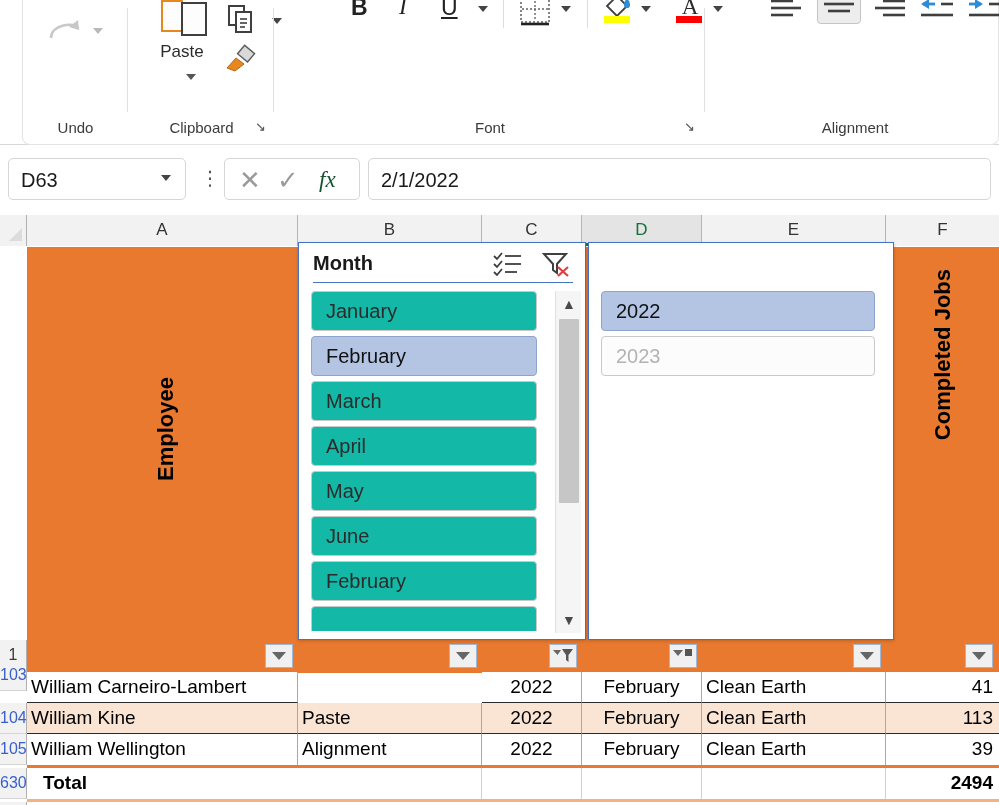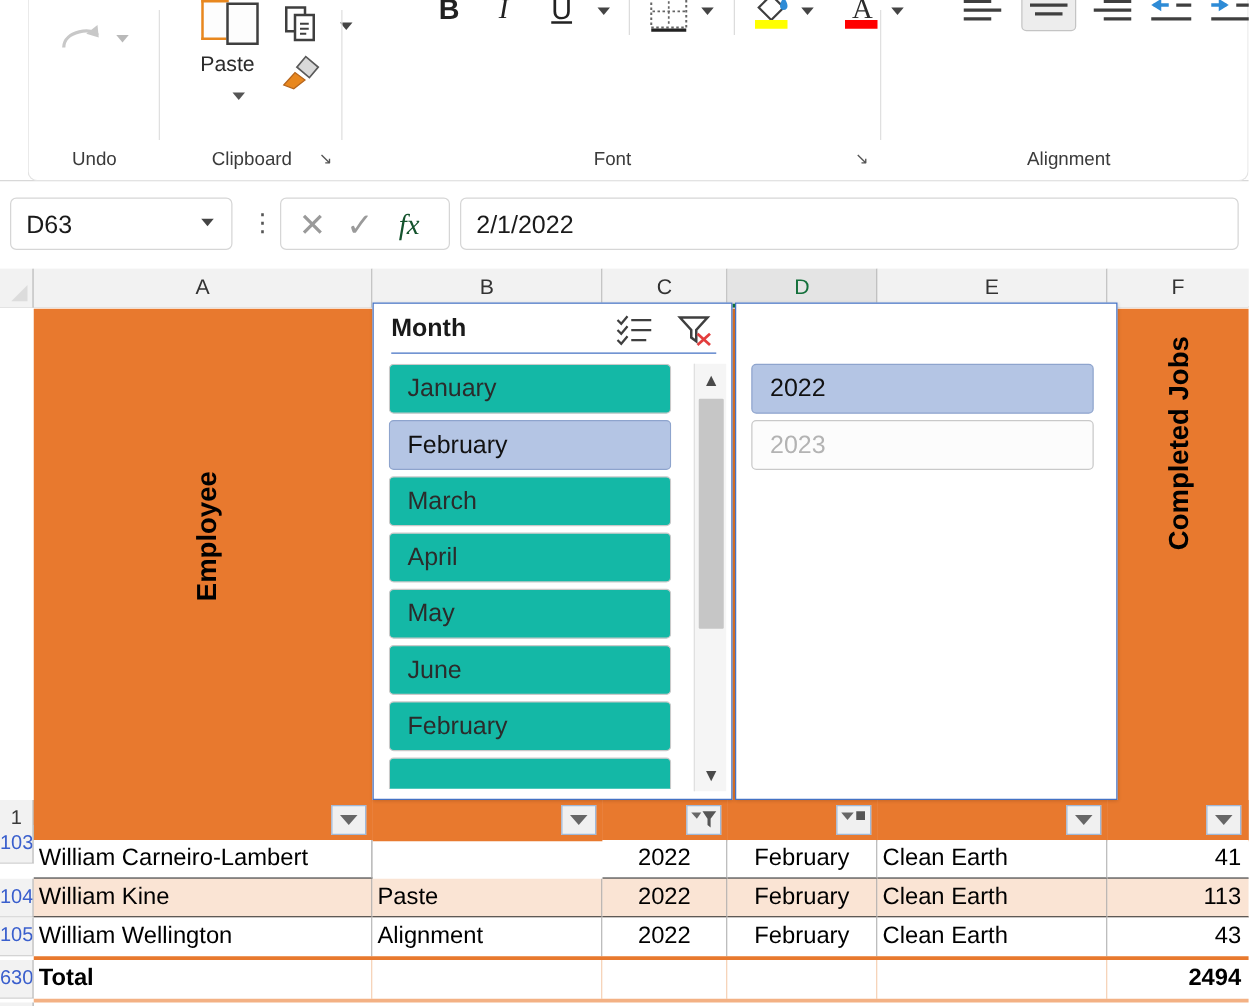--- a/index.html
+++ b/index.html
@@ -502,28 +502,28 @@
       <div class="tcell band num" style="left:859px;width:113px;border-right:none;">113</div>
     </div>
 
     <div class="rowhdr" style="top:519px;height:31px;line-height:30px;">105</div>
     <div class="trow" style="top:519px;">
       <div class="tcell" style="left:0;   width:271px;border-bottom:none;">William Wellington</div>
       <div class="tcell" style="left:271px;width:184px;border-bottom:none;">Alignment</div>
       <div class="tcell ctr" style="left:455px;width:100px;border-bottom:none;">2022</div>
       <div class="tcell ctr" style="left:555px;width:120px;border-bottom:none;">February</div>
       <div class="tcell" style="left:675px;width:184px;border-bottom:none;">Clean Earth</div>
-      <div class="tcell num" style="left:859px;width:113px;border-right:none;border-bottom:none;">43</div>
+      <div class="tcell num" style="left:859px;width:113px;border-right:none;border-bottom:none;">39</div>
     </div>
 
     <div class="total-band-top" style="top:550px;"></div>
 
     <div class="rowhdr" style="top:553px;height:31px;line-height:30px;">630</div>
     <div class="trow" style="top:553px;">
-      <div class="tcell totl" style="left:0;   width:271px;">Total</div>
+      <div class="tcell totl" style="left:12px;   width:271px;">Total</div>
       <div class="tcell totl" style="left:271px;width:184px;"></div>
       <div class="tcell totl ctr" style="left:455px;width:100px;"></div>
       <div class="tcell totl ctr" style="left:555px;width:120px;"></div>
       <div class="tcell totl" style="left:675px;width:184px;"></div>
       <div class="tcell totl num" style="left:859px;width:113px;border-right:none;">2494</div>
     </div>
     <div class="total-band-bot" style="top:584px;"></div>
 
     <div class="rowhdr" style="top:587px;height:14px;"></div>
 

